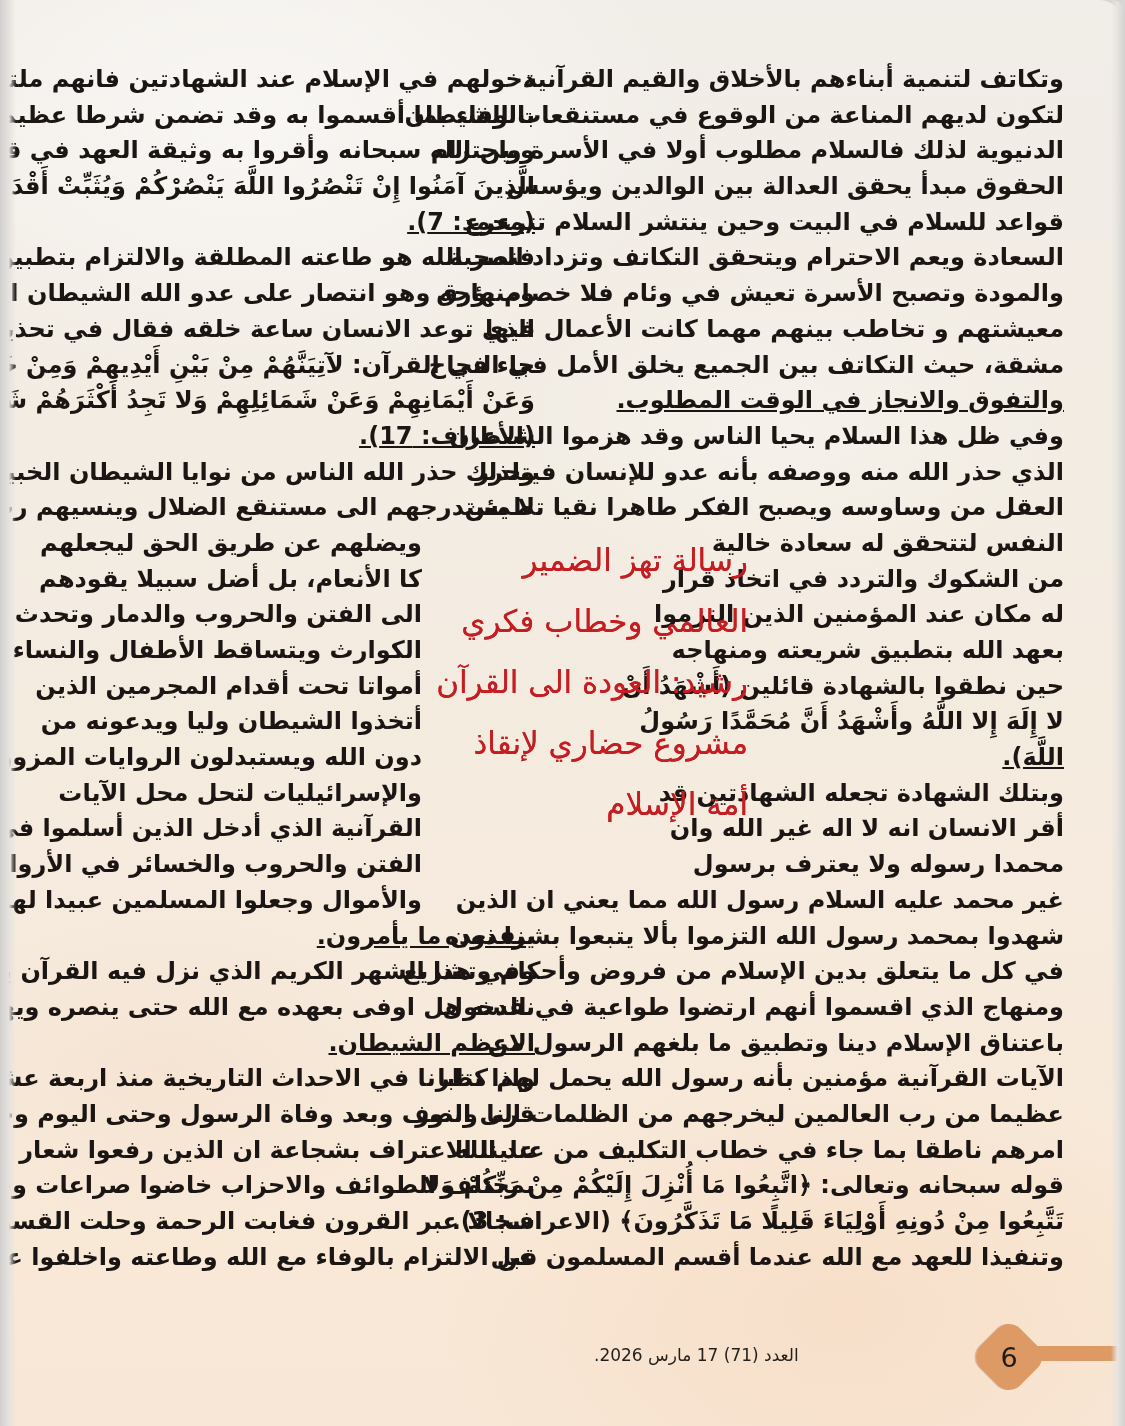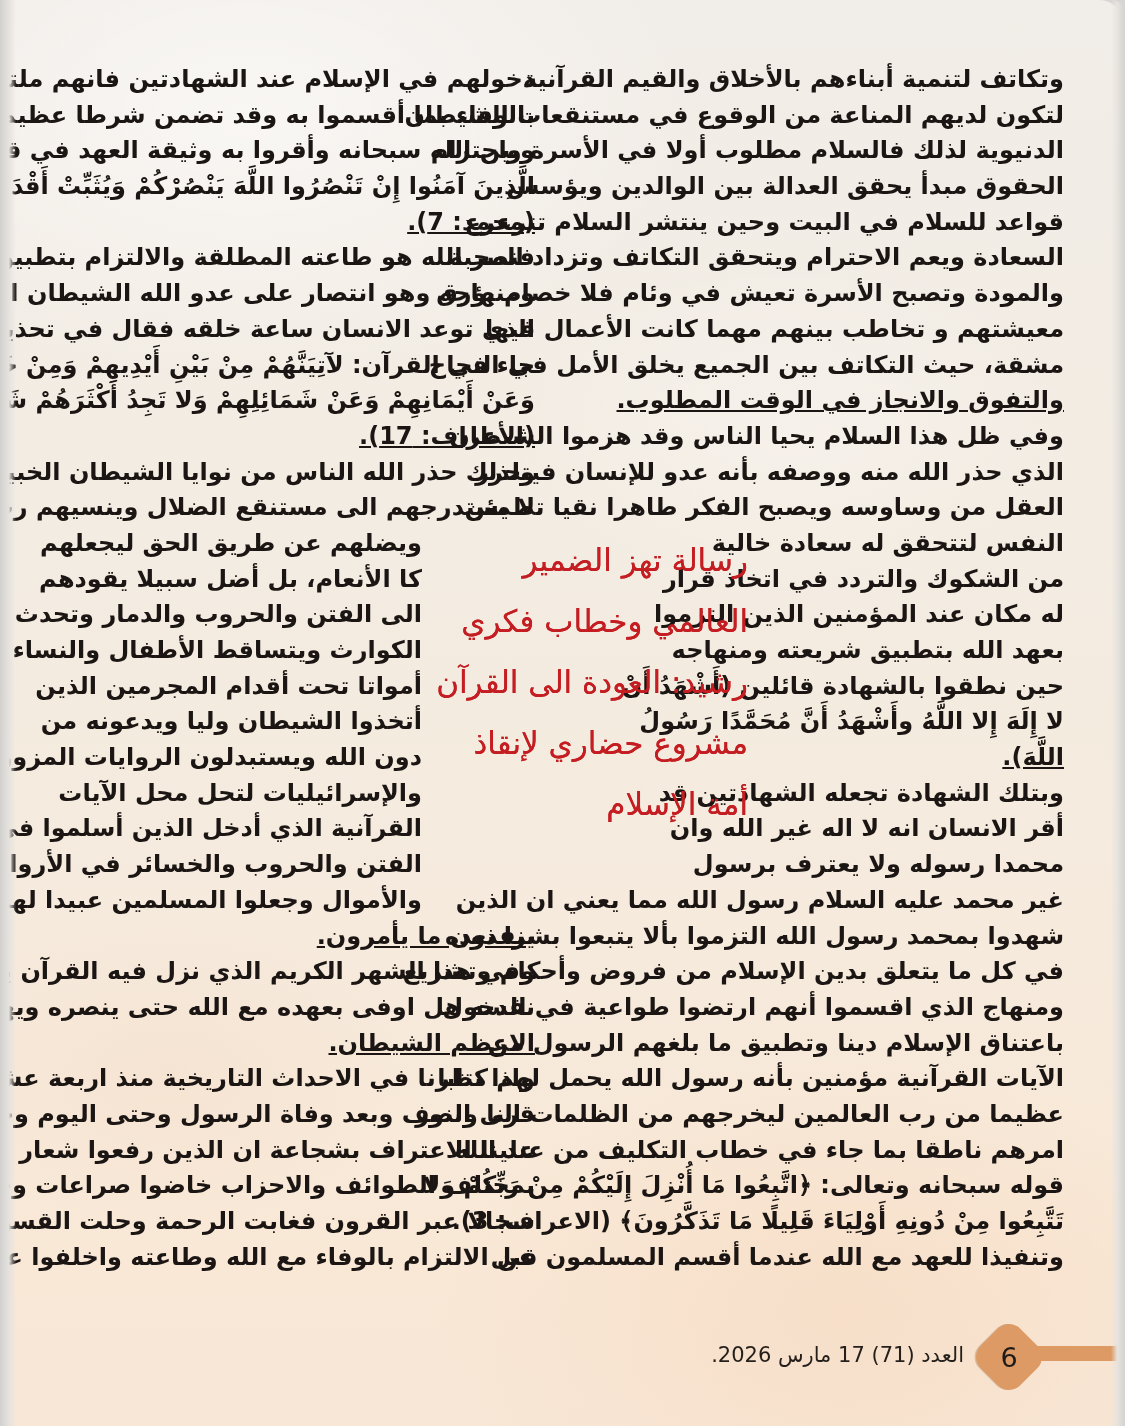--- a/index.html
+++ b/index.html
@@ -70,22 +70,22 @@
     box-shadow:-1px 1px 0 rgba(120,70,30,.25);
   }
   .badge-num{
     position:absolute;inset:0;
     display:flex;align-items:center;justify-content:center;
     transform:rotate(-45deg);
     font-size:27px;color:#1d1a17;font-weight:500;
   }
   .footer-issue{
     position:absolute;left:594px;top:1336px;width:370px;height:38px;
-    direction:rtl;text-align:right;
-    font-size:21px;line-height:38px;color:#241f1a;
+    direction:rtl;text-align:left;
+    font-size:17px;line-height:38px;color:#241f1a;
     z-index:4;
   }
 </style>
 </head>
 <body>
 
 <div class="screen">
   <div class="page">
 
     <div class="col col-left">

